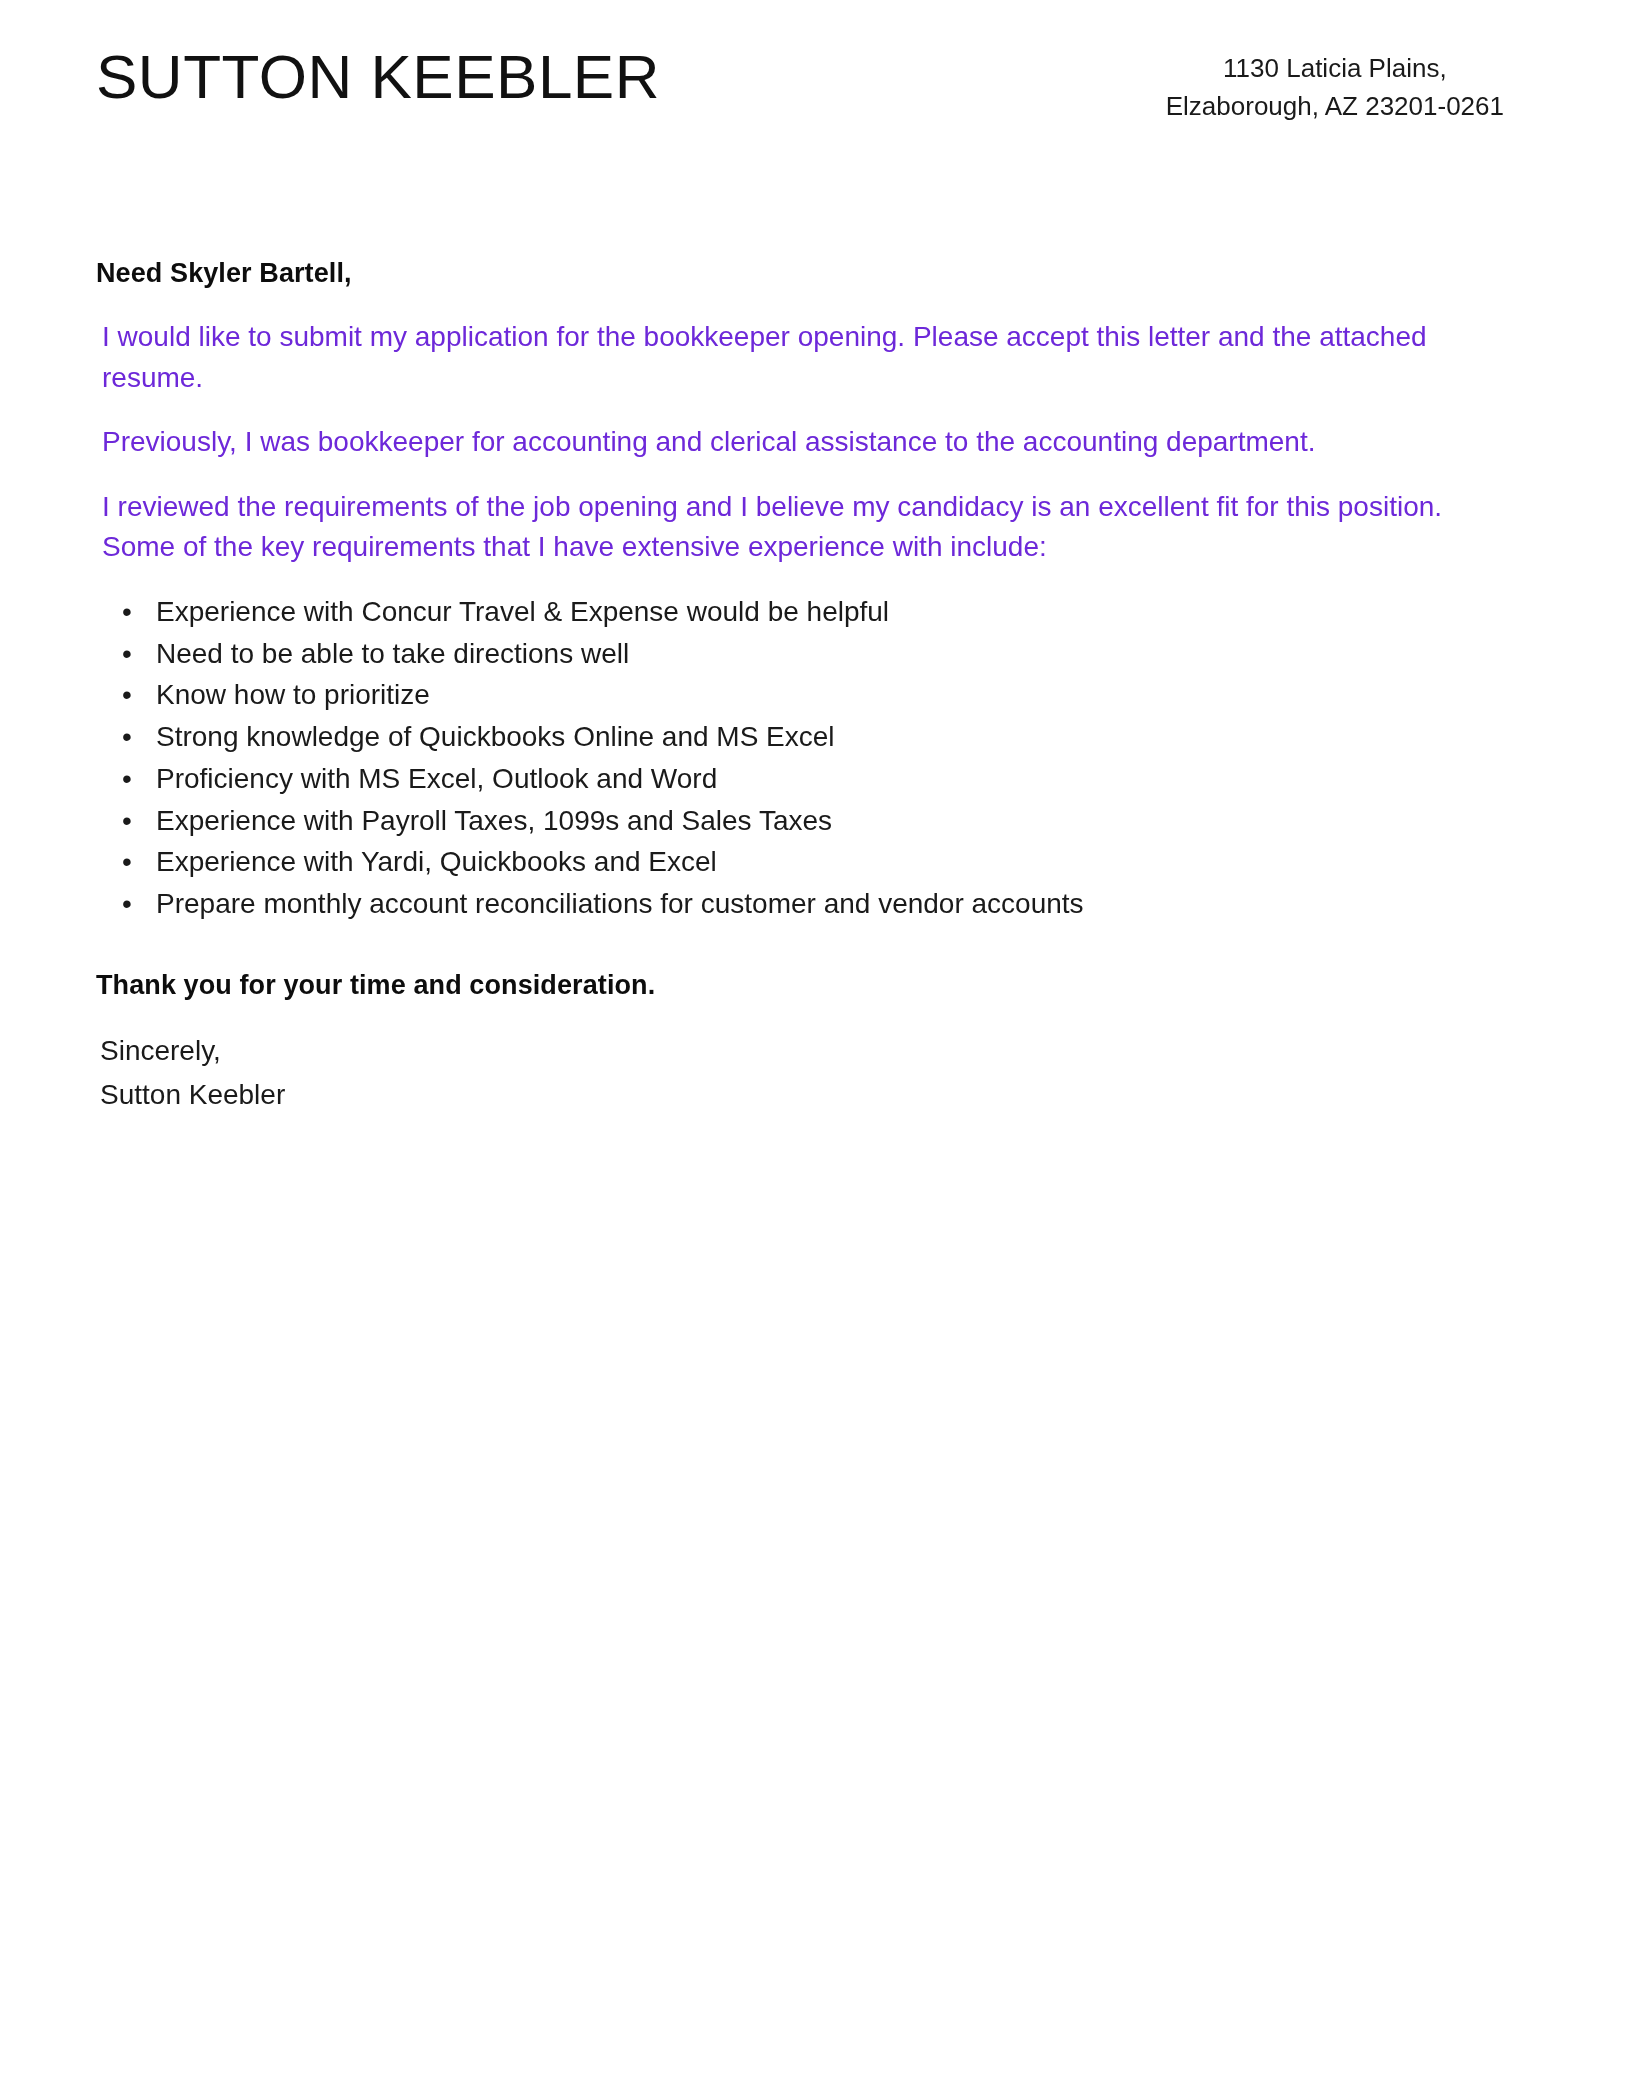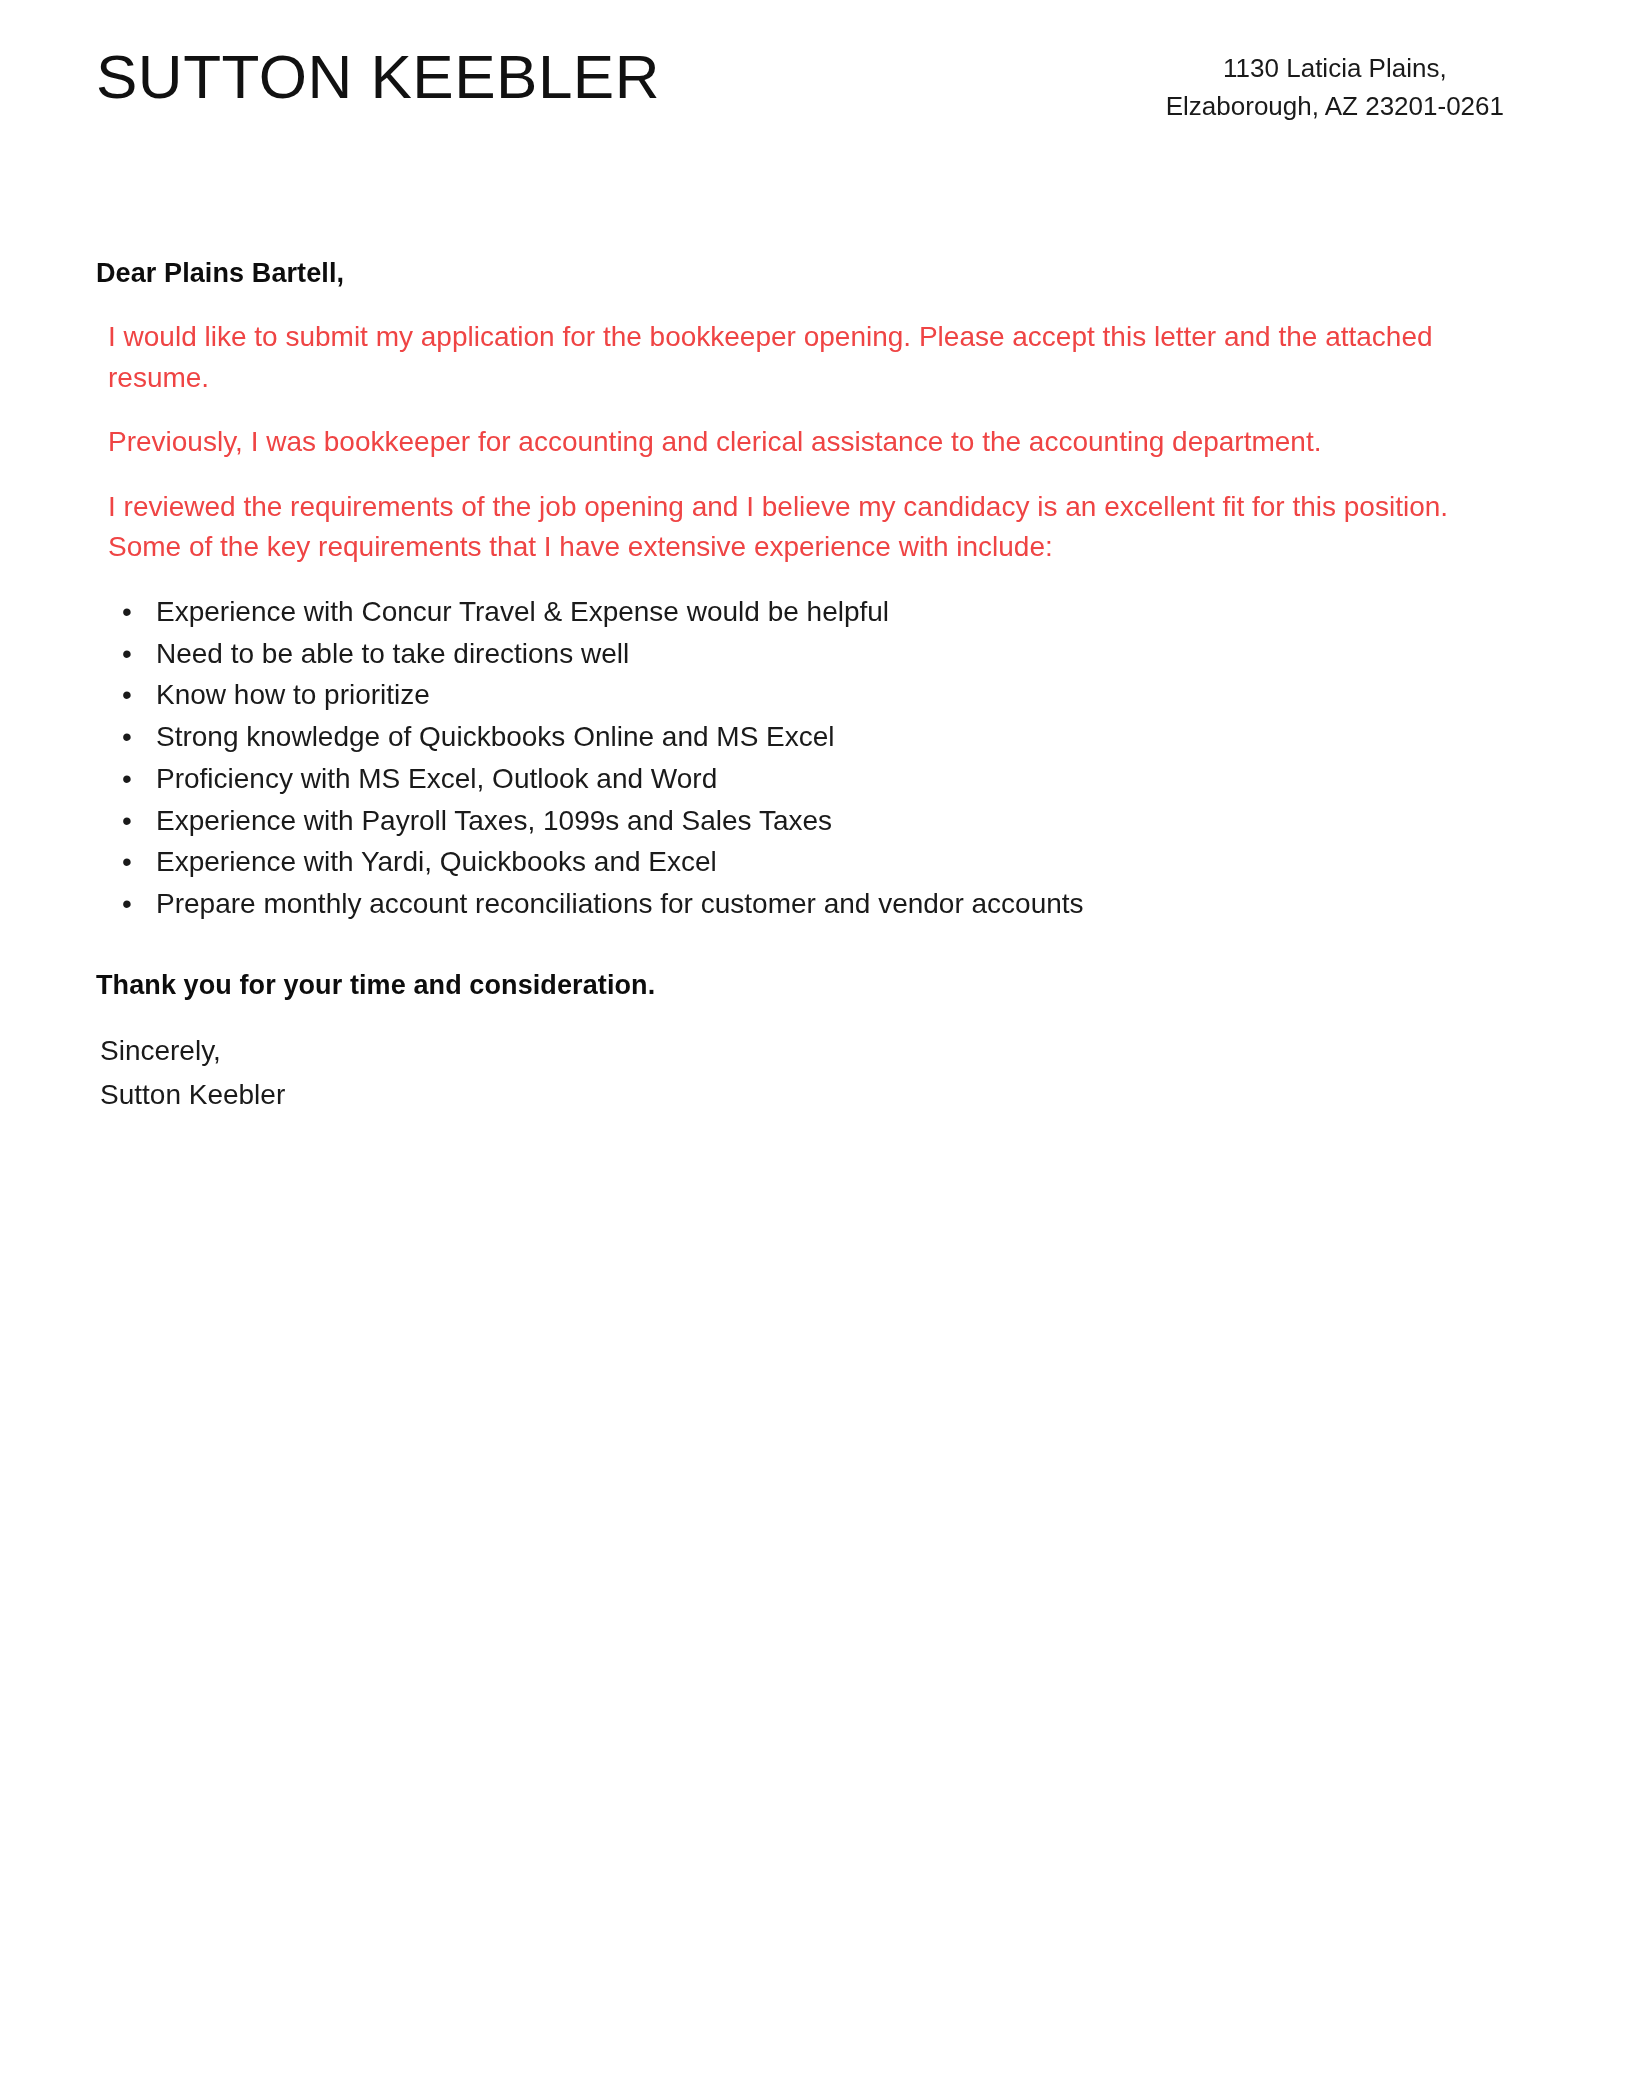--- a/index.html
+++ b/index.html
@@ -62,22 +62,22 @@
     font-size: 27px;
     font-weight: 700;
     color: #0d0d0d;
     margin: 0 0 28px 0;
     letter-spacing: 0.1px;
   }
   .para {
     font-size: 28px;
     line-height: 1.45;
     font-weight: 400;
-    color: #ef4444;
-    margin: 0 0 24px 12px;
+    color: #6d28d9;
+    margin: 0 0 24px 6px;
   }
   .para:last-of-type {
     margin-bottom: 0;
   }
 
   .req-list {
     list-style: none;
     margin: 22px 0 0 0;
     padding: 0 0 0 24px;
   }
@@ -122,21 +122,21 @@
   <div class="letterhead">
     <h1 class="sender-name">SUTTON KEEBLER</h1>
     <div class="sender-address">
       <div>1130 Laticia Plains,</div>
       <div>Elzaborough, AZ 23201-0261</div>
     </div>
   </div>
 
   <div class="letter-body">
 
-    <p class="salutation">Dear Plains Bartell,</p>
+    <p class="salutation">Need Skyler Bartell,</p>
 
     <p class="para">I would like to submit my application for the bookkeeper opening. Please accept this letter and the attached resume.</p>
     <p class="para">Previously, I was bookkeeper for accounting and clerical assistance to the accounting department.</p>
     <p class="para">I reviewed the requirements of the job opening and I believe my candidacy is an excellent fit for this position. Some of the key requirements that I have extensive experience with include:</p>
 
     <ul class="req-list">
       <li>
         <span class="bullet-dot">•</span>
         <span>Experience with Concur Travel &amp; Expense would be helpful</span>
       </li>

